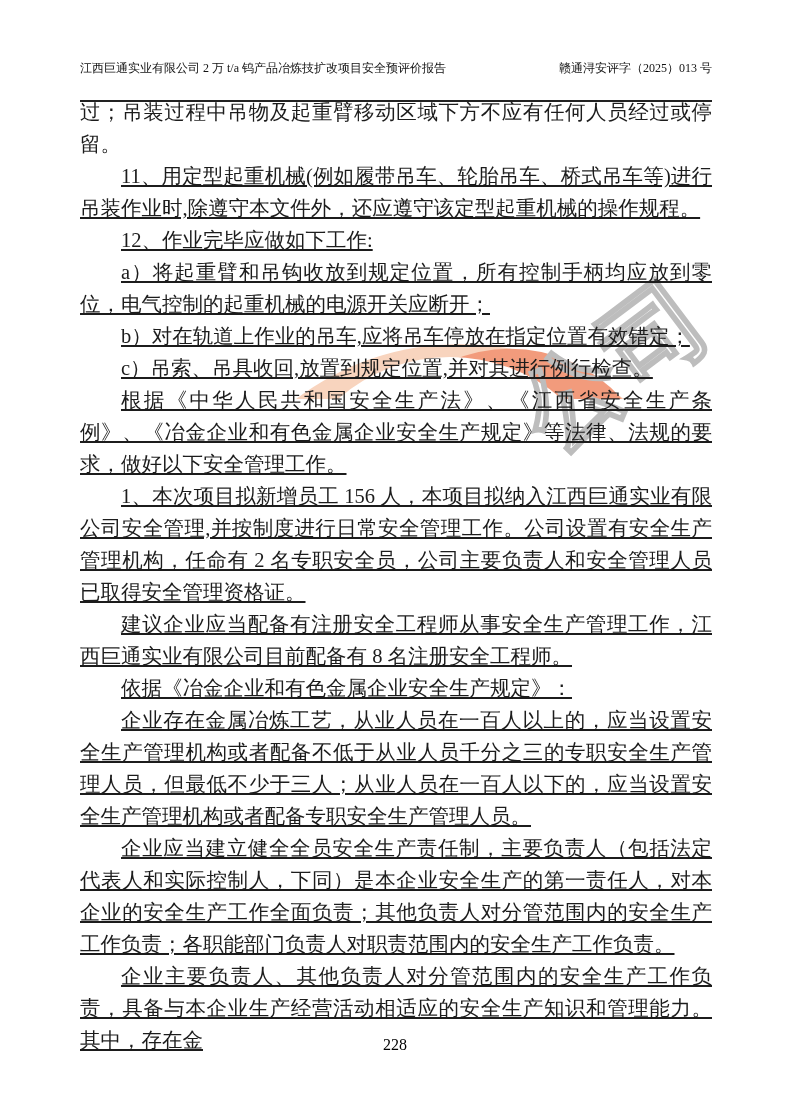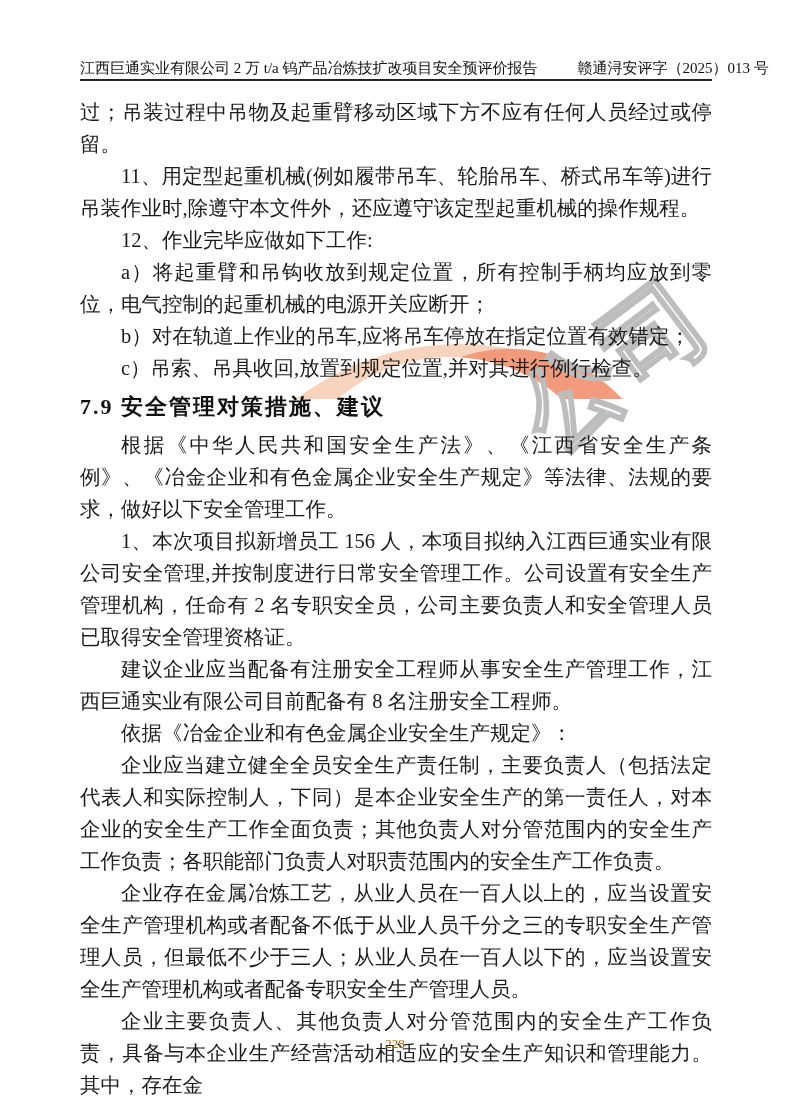--- a/index.html
+++ b/index.html
@@ -26,58 +26,58 @@
     z-index: 1;
   }
   .header {
     position: absolute;
     top: 60px;
     left: 80px;
     width: 632px;
     display: flex;
     justify-content: space-between;
     align-items: flex-end;
-    font-size: 15px;
+    font-size: 12px;
     line-height: 17px;
     color: #111;
     border-bottom: 2px solid #222;
-    padding-bottom: 2px;
+    padding-bottom: 23px;
   }
   .header .h-left { white-space: nowrap; }
   .header .h-right { white-space: nowrap; margin-left: 40px; }
   .doc-body {
     position: absolute;
     top: 96px;
     left: 80px;
     width: 632px;
     font-size: 20.5px;
     line-height: 32px;
     text-align: justify;
     color: #1c1c1c;
   }
   .para { text-align: justify; }
-  .para.indent { text-indent: 2em; }
+  .para.indent { text-indent: 2em; text-decoration: underline; }
   .section-heading {
     font-size: 22px;
     font-weight: bold;
     line-height: 36px;
     letter-spacing: 2px;
     margin-top: 5px;
     margin-bottom: 4px;
     color: #111;
     text-align: left;
   }
   .footer {
     position: absolute;
     top: 1036px;
     left: 0;
     width: 790px;
     text-align: center;
-    font-size: 13px;
-    color: #a16207;
+    font-size: 16px;
+    color: #000000;
   }
 </style>
 </head>
 <body>
 
 <div class="page">
 
   <div class="watermark">
     <svg width="790" height="1117" viewBox="0 0 790 1117" xmlns="http://www.w3.org/2000/svg">
       <path d="M 296 399 A 272 272 0 0 1 624 399 Z" fill="#F8D4BE"></path>
@@ -96,28 +96,27 @@
 
     <div class="doc-body">
       <div id="paras-top">
           <div class="para">过；吊装过程中吊物及起重臂移动区域下方不应有任何人员经过或停留。</div>
           <div class="para indent">11、用定型起重机械(例如履带吊车、轮胎吊车、桥式吊车等)进行吊装作业时,除遵守本文件外，还应遵守该定型起重机械的操作规程。</div>
           <div class="para indent">12、作业完毕应做如下工作:</div>
           <div class="para indent">a）将起重臂和吊钩收放到规定位置，所有控制手柄均应放到零位，电气控制的起重机械的电源开关应断开；</div>
           <div class="para indent">b）对在轨道上作业的吊车,应将吊车停放在指定位置有效错定；</div>
           <div class="para indent">c）吊索、吊具收回,放置到规定位置,并对其进行例行检查。</div>
         </div>
-      <div class="section-heading">7.9 安全管理对策措施、建议</div>
       <div id="paras-bottom">
           <div class="para indent">根据《中华人民共和国安全生产法》、《江西省安全生产条例》、《冶金企业和有色金属企业安全生产规定》等法律、法规的要求，做好以下安全管理工作。</div>
           <div class="para indent">1、本次项目拟新增员工 156 人，本项目拟纳入江西巨通实业有限公司安全管理,并按制度进行日常安全管理工作。公司设置有安全生产管理机构，任命有 2 名专职安全员，公司主要负责人和安全管理人员已取得安全管理资格证。</div>
           <div class="para indent">建议企业应当配备有注册安全工程师从事安全生产管理工作，江西巨通实业有限公司目前配备有 8 名注册安全工程师。</div>
           <div class="para indent">依据《冶金企业和有色金属企业安全生产规定》：</div>
+          <div class="para indent">企业存在金属冶炼工艺，从业人员在一百人以上的，应当设置安全生产管理机构或者配备不低于从业人员千分之三的专职安全生产管理人员，但最低不少于三人；从业人员在一百人以下的，应当设置安全生产管理机构或者配备专职安全生产管理人员。</div>
           <div class="para indent">企业应当建立健全全员安全生产责任制，主要负责人（包括法定代表人和实际控制人，下同）是本企业安全生产的第一责任人，对本企业的安全生产工作全面负责；其他负责人对分管范围内的安全生产工作负责；各职能部门负责人对职责范围内的安全生产工作负责。</div>
-          <div class="para indent">企业存在金属冶炼工艺，从业人员在一百人以上的，应当设置安全生产管理机构或者配备不低于从业人员千分之三的专职安全生产管理人员，但最低不少于三人；从业人员在一百人以下的，应当设置安全生产管理机构或者配备专职安全生产管理人员。</div>
           <div class="para indent">企业主要负责人、其他负责人对分管范围内的安全生产工作负责，具备与本企业生产经营活动相适应的安全生产知识和管理能力。其中，存在金</div>
         </div>
     </div>
 
     <div class="footer">
       <span>228</span>
     </div>
 
   </div>
 </div>

